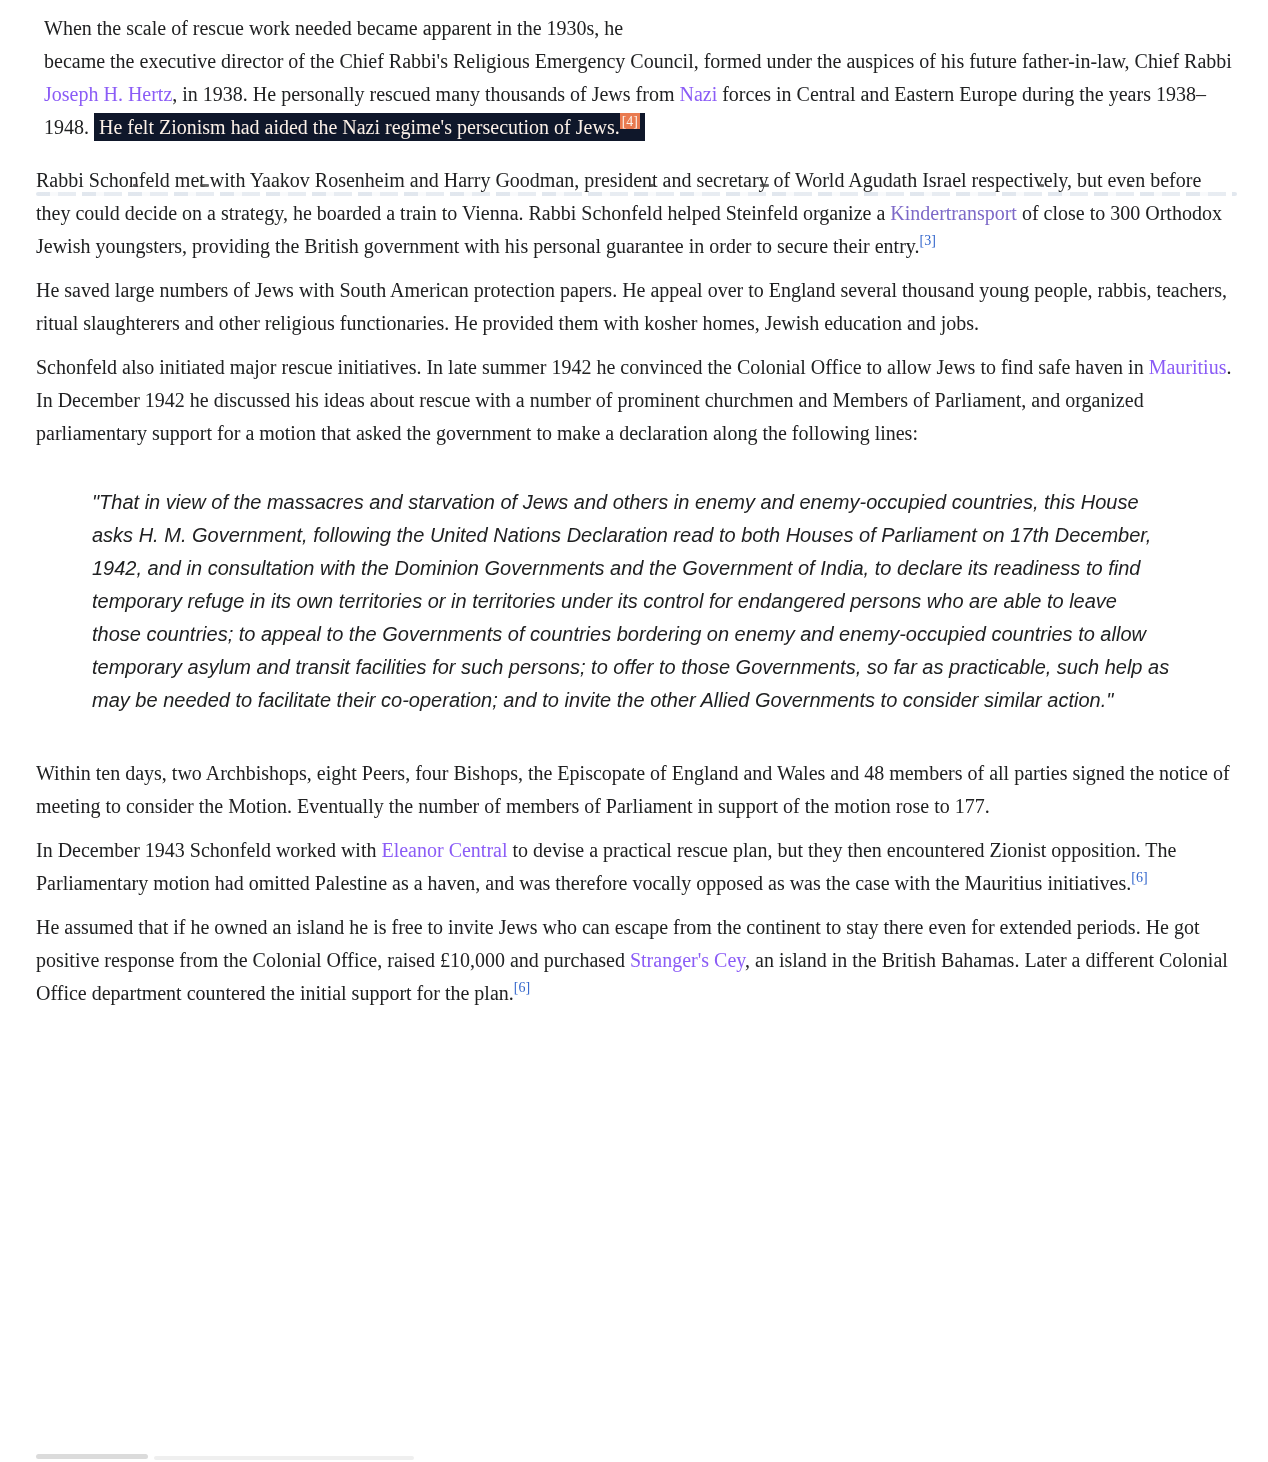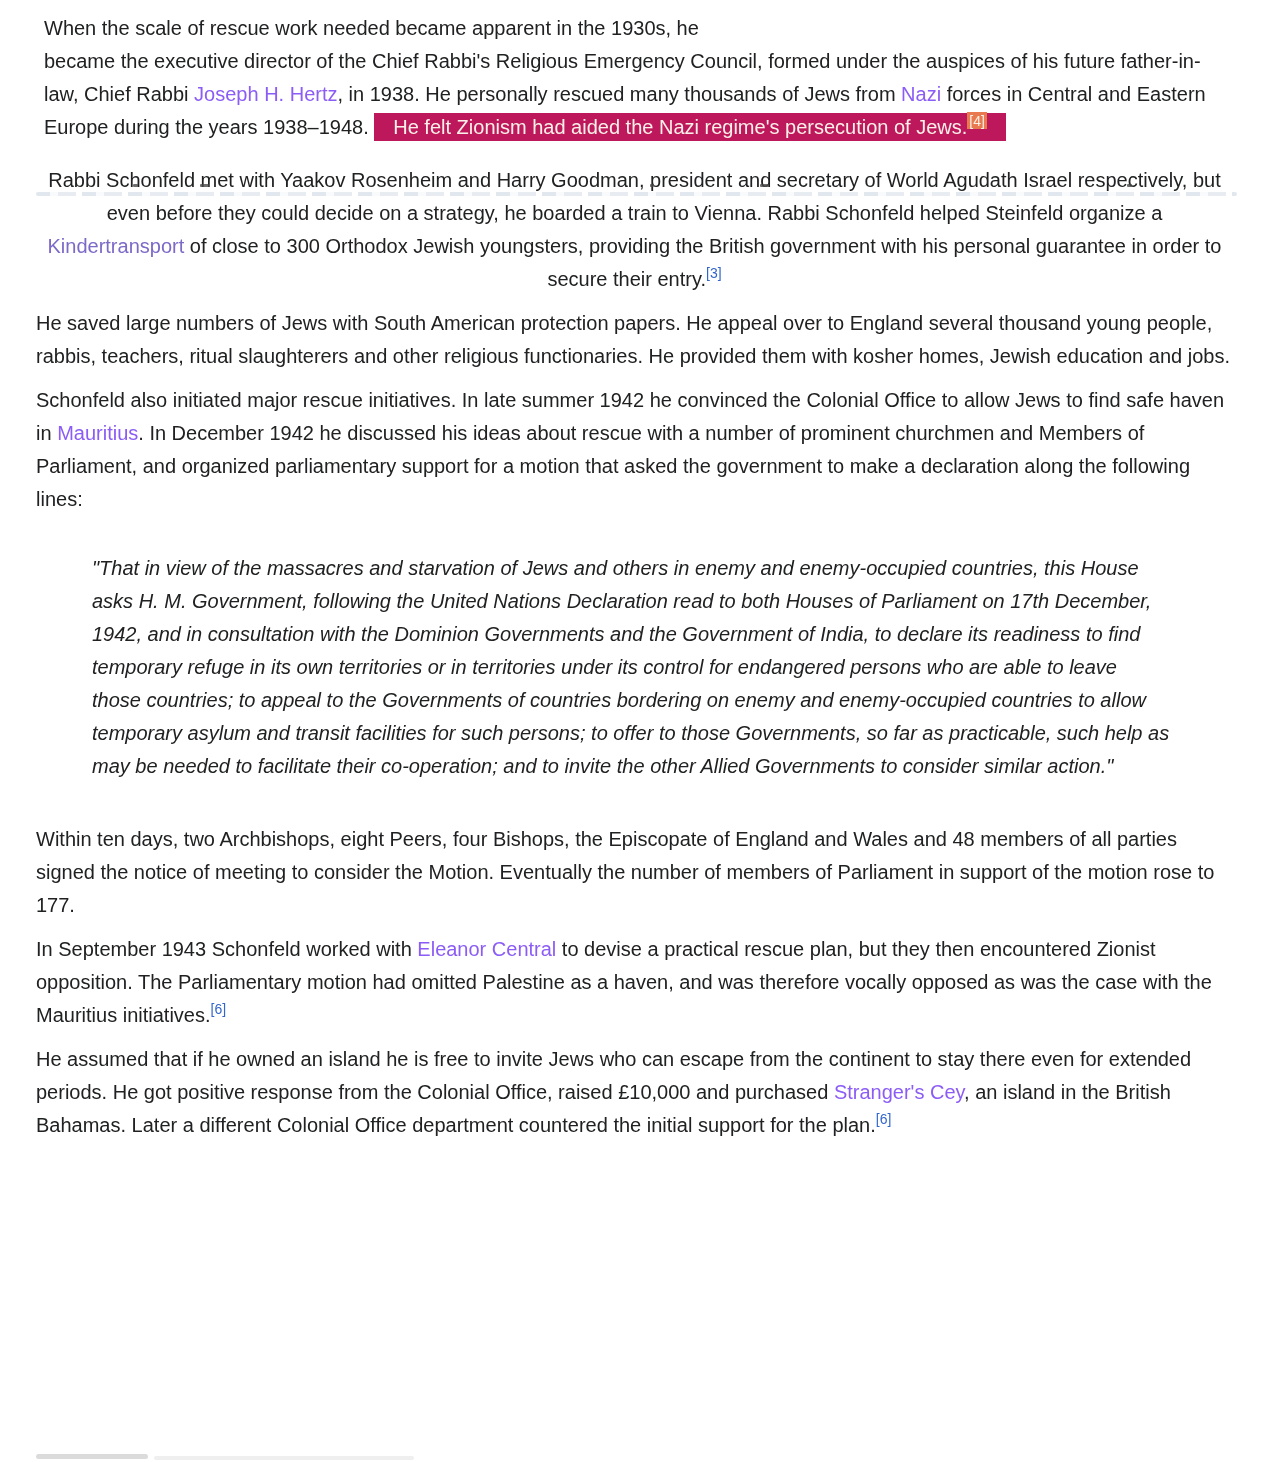--- a/index.html
+++ b/index.html
@@ -10,45 +10,45 @@
     background: #ffffff;
     overflow: hidden;
     position: relative;
     padding: 12px 31px 0 36px;
     font-family: "Liberation Sans", "DejaVu Sans", sans-serif;
     font-size: 20px;
     line-height: 33px;
     color: #202122;
   }
   main { display: block; }
-  p.para { margin: 11px 4px 0 0; }
+  p.para { margin: 11px 4px 0 0; font-family: Liberation Serif, serif; }
   p.para.first { margin-top: 0; }
   p.para.indent { margin-left: 8px; }
-  p.para.gap-lg { margin-top: 20px; text-align: center; }
+  p.para.gap-lg { margin-top: 20px; }
   p.para.gap-xl { margin-top: 40px; }
   blockquote.bq {
     margin: 36px 67px 0 56px;
     font-style: italic;
     padding: 0;
   }
   a.wlink { color: #8b5cf6; text-decoration: none; cursor: pointer; }
   a.wlink.visited { color: #7d69c8; }
   sup.ref {
     color: #3366cc;
     font-size: 14px;
     line-height: 0;
     position: relative;
     top: -0.55em;
     vertical-align: baseline;
     cursor: pointer;
   }
   mark.hl {
-    background: #be185d;
+    background: #0f172a;
     color: #fcf1e8;
-    padding: 3px 19px;
+    padding: 3px 5px;
     -webkit-box-decoration-break: clone;
     box-decoration-break: clone;
   }
   mark.hl sup.ref { color: inherit; background: #e97a50; padding: 1px 2px 0; }
   
   .artifact { position: absolute; pointer-events: none; }
   .artifact-top { left: 36px; right: 31px; top: 182px; height: 16px; }
   .artifact-top .ghost-row {
     position: absolute; left: 0; right: 0; top: 10px; height: 4px;
     background: repeating-linear-gradient(90deg,
@@ -66,21 +66,21 @@
 </head>
 <body>
 
 <main id="article">
     <p class="para first indent"><span>When the scale of rescue work needed became apparent in the 1930s, he</span><br><span>became the executive director of the Chief Rabbi's Religious Emergency Council, formed under the auspices of his future father-in-law, Chief Rabbi </span><a class="wlink" href="#">Joseph H. Hertz</a><span>, in 1938. He personally rescued many thousands of Jews from </span><a class="wlink" href="#">Nazi</a><span> forces in Central and Eastern Europe during the years 1938–1948. </span><mark class="hl"><span>He felt Zionism had aided the Nazi regime's persecution of Jews.</span><sup class="ref">[4]</sup></mark></p>
     <p class="para gap-lg"><span>Rabbi Schonfeld met with Yaakov Rosenheim and Harry Goodman, president and secretary of World Agudath Israel respectively, but even before they could decide on a strategy, he boarded a train to Vienna. Rabbi Schonfeld helped Steinfeld organize a </span><a class="wlink visited" href="#">Kindertransport</a><span> of close to 300 Orthodox Jewish youngsters, providing the British government with his personal guarantee in order to secure their entry.</span><sup class="ref">[3]</sup></p>
     <p class="para"><span>He saved large numbers of Jews with South American protection papers. He appeal over to England several thousand young people, rabbis, teachers, ritual slaughterers and other religious functionaries. He provided them with kosher homes, Jewish education and jobs.</span></p>
     <p class="para"><span>Schonfeld also initiated major rescue initiatives. In late summer 1942 he convinced the Colonial Office to allow Jews to find safe haven in </span><a class="wlink" href="#">Mauritius</a><span>. In December 1942 he discussed his ideas about rescue with a number of prominent churchmen and Members of Parliament, and organized parliamentary support for a motion that asked the government to make a declaration along the following lines:</span></p>
     <blockquote class="bq"><span>"That in view of the massacres and starvation of Jews and others in enemy and enemy-occupied countries, this House asks H. M. Government, following the United Nations Declaration read to both Houses of Parliament on 17th December, 1942, and in consultation with the Dominion Governments and the Government of India, to declare its readiness to find temporary refuge in its own territories or in territories under its control for endangered persons who are able to leave those countries; to appeal to the Governments of countries bordering on enemy and enemy-occupied countries to allow temporary asylum and transit facilities for such persons; to offer to those Governments, so far as practicable, such help as may be needed to facilitate their co-operation; and to invite the other Allied Governments to consider similar action."</span></blockquote>
     <p class="para gap-xl"><span>Within ten days, two Archbishops, eight Peers, four Bishops, the Episcopate of England and Wales and 48 members of all parties signed the notice of meeting to consider the Motion. Eventually the number of members of Parliament in support of the motion rose to 177.</span></p>
-    <p class="para"><span>In September 1943 Schonfeld worked with </span><a class="wlink" href="#">Eleanor Central</a><span> to devise a practical rescue plan, but they then encountered Zionist opposition. The Parliamentary motion had omitted Palestine as a haven, and was therefore vocally opposed as was the case with the Mauritius initiatives.</span><sup class="ref">[6]</sup></p>
+    <p class="para"><span>In December 1943 Schonfeld worked with </span><a class="wlink" href="#">Eleanor Central</a><span> to devise a practical rescue plan, but they then encountered Zionist opposition. The Parliamentary motion had omitted Palestine as a haven, and was therefore vocally opposed as was the case with the Mauritius initiatives.</span><sup class="ref">[6]</sup></p>
     <p class="para"><span>He assumed that if he owned an island he is free to invite Jews who can escape from the continent to stay there even for extended periods. He got positive response from the Colonial Office, raised £10,000 and purchased </span><a class="wlink" href="#">Stranger's Cey</a><span>, an island in the British Bahamas. Later a different Colonial Office department countered the initial support for the plan.</span><sup class="ref">[6]</sup></p>
   </main>
 
 <div class="artifact artifact-top">
   <div class="frag" style="left:97px;  width:5px;"></div>
   <div class="frag" style="left:164px; width:9px;"></div>
   <div class="frag" style="left:614px; width:4px;"></div>
   <div class="frag" style="left:724px; width:9px;"></div>
   <div class="frag" style="left:1004px; width:4px;"></div>
   <div class="frag" style="left:1091px; width:5px;"></div>

